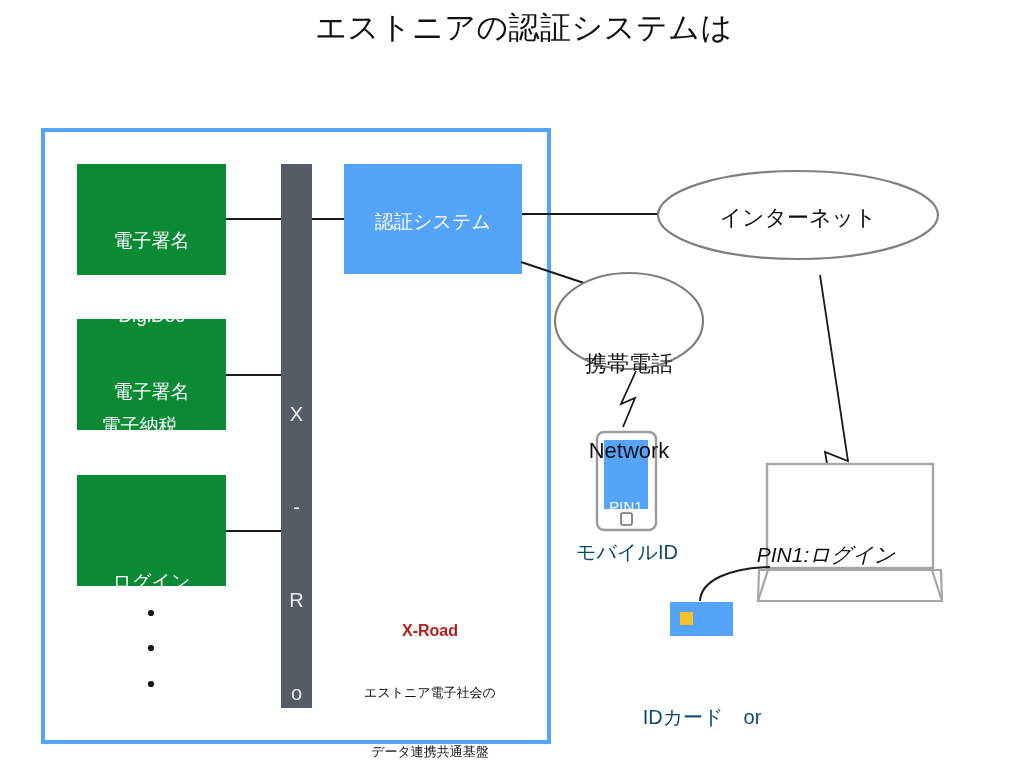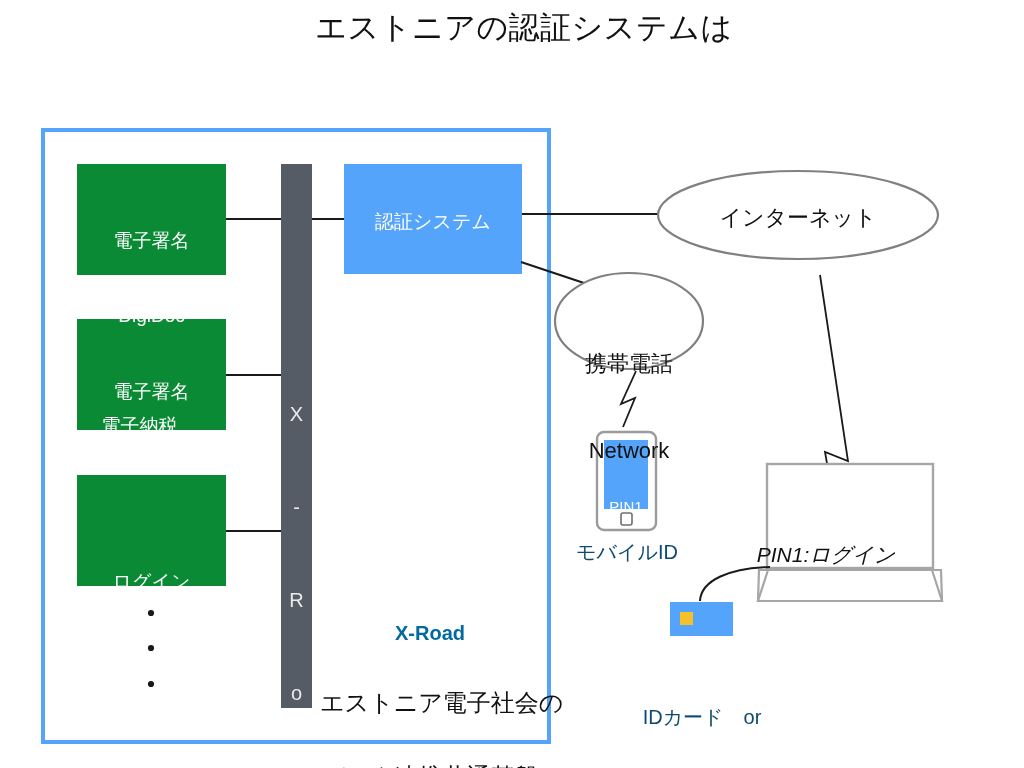--- a/index.html
+++ b/index.html
@@ -61,27 +61,26 @@
     font-size: 19px;
   }
   .xroad-letters {
     color: #e9eaec;
     font-size: 20px;
     line-height: 1.55;
     letter-spacing: 0;
   }
   .caption-title {
     font-weight: bold;
-    font-size: 20px;
-    color: #0369a1;
+    font-size: 16px;
+    color: #b91c1c;
   }
   .caption-line {
-    font-size: 24px;
-    color: #111111;
-    font-family: Liberation Mono, monospace;
+    font-size: 13px;
+    color: #111111;
   }
   .node-label {
     font-size: 22px;
     color: #111111;
   }
   .pin-screen-text {
     color: #ffffff;
     font-size: 15px;
     line-height: 1.45;
   }

